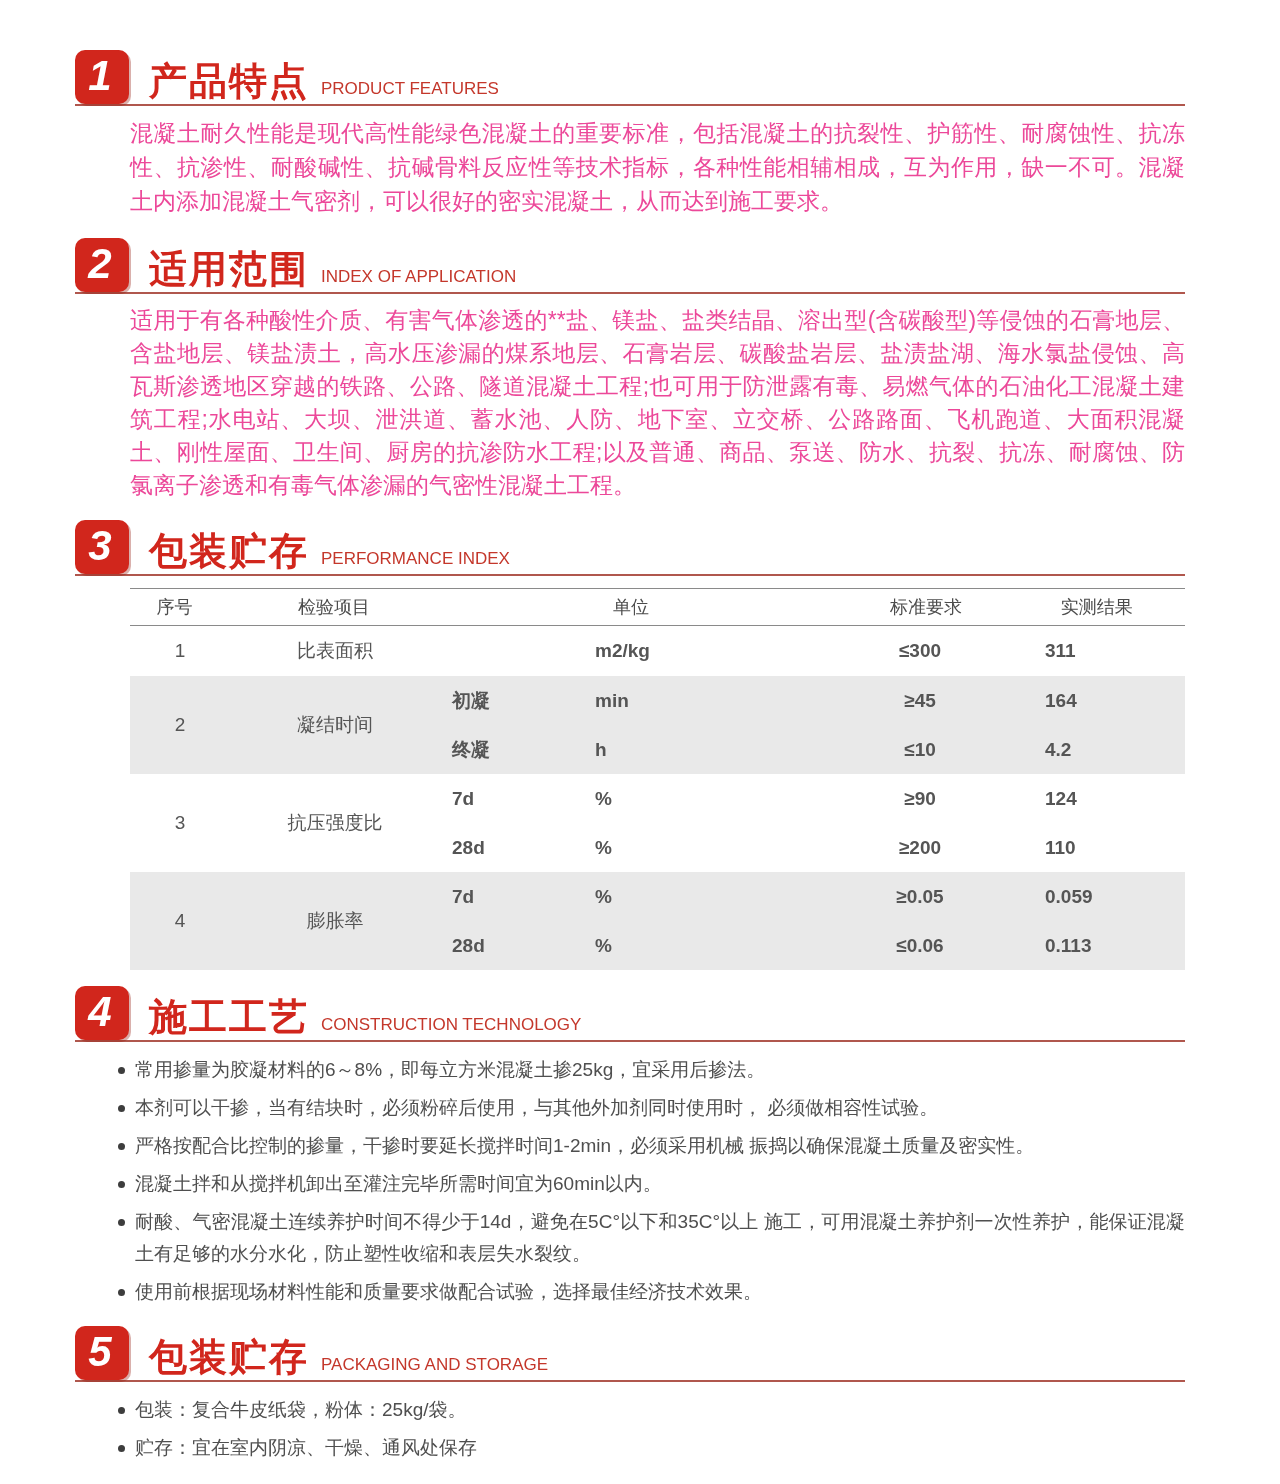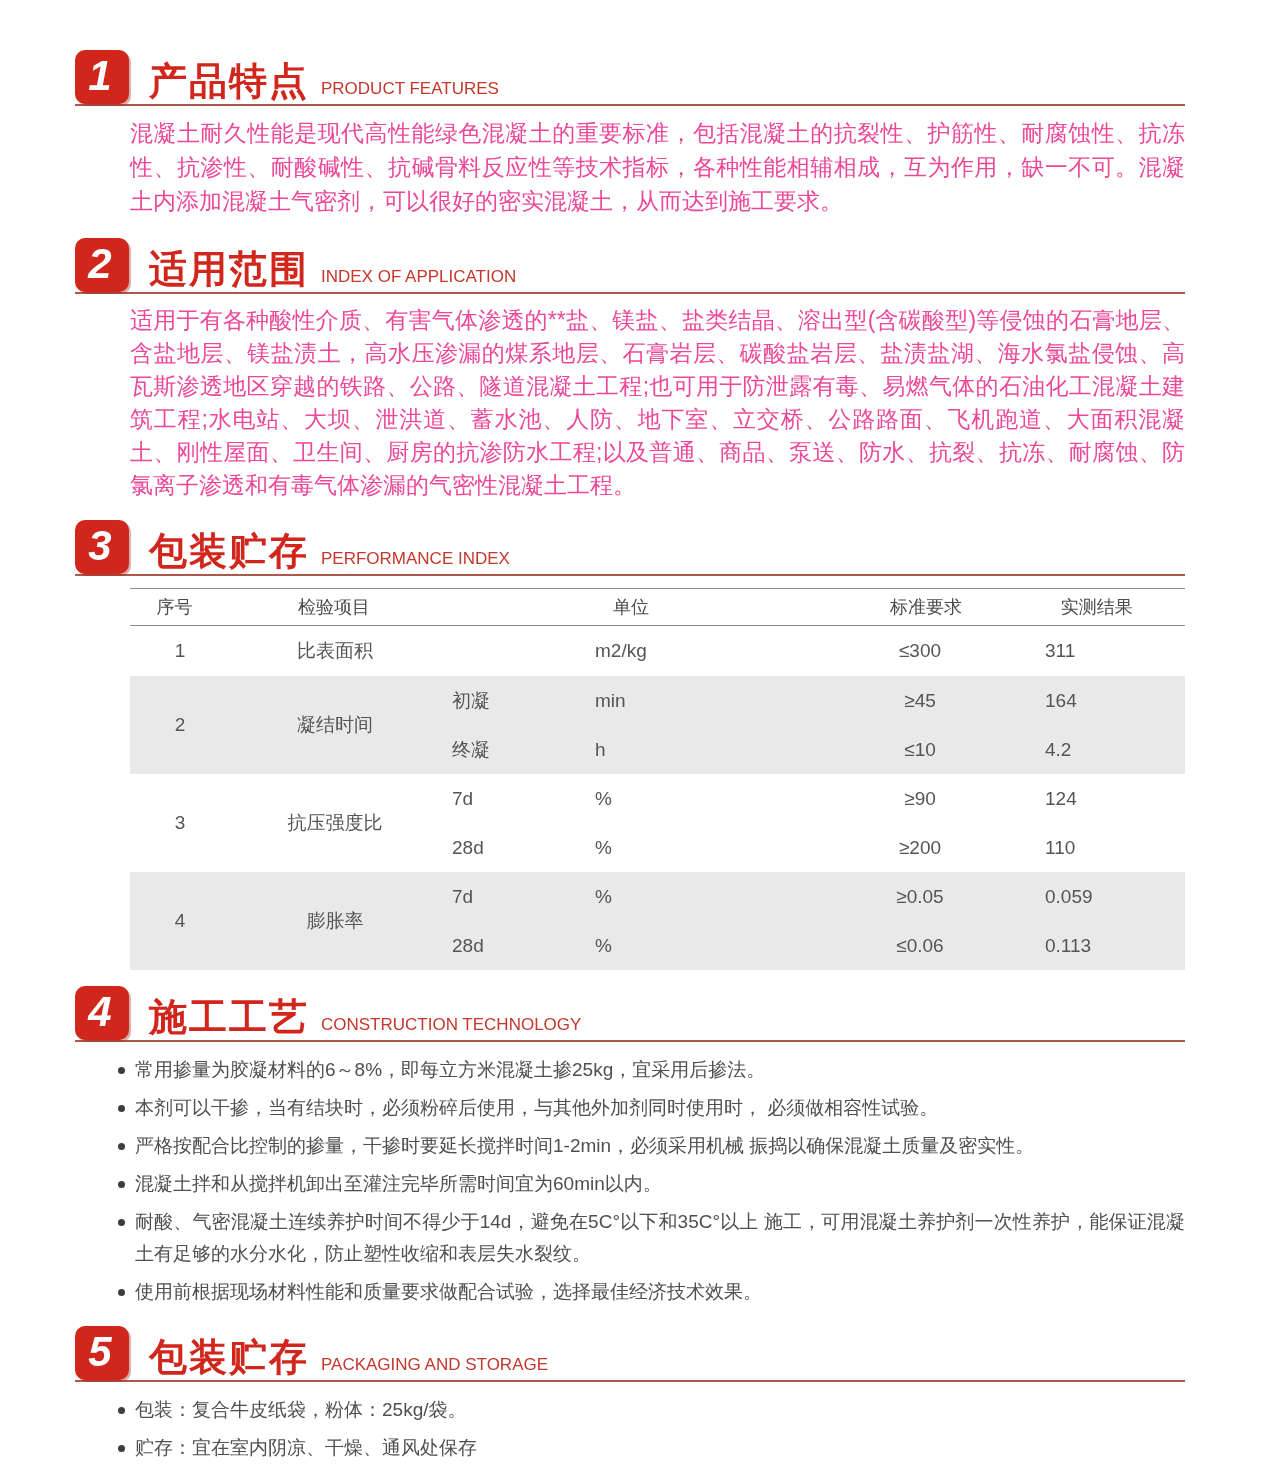--- a/index.html
+++ b/index.html
@@ -32,21 +32,21 @@
   .c-no   { width:100px; text-align:center; }
   .c-item { width:210px; text-align:center; }
   .c-sub  { width:130px; padding-left:12px; }
   .c-unit { width:220px; padding-left:25px; }
   .c-std  { width:240px; padding-left:20px;text-align:center; }
   .c-res  { width:155px; padding-left:15px; }
   .t-row { display:flex; }
   .t-row.gray { background:#e9e9e9; }
   .t-row .c-no, .t-row .c-item { display:flex; align-items:center; justify-content:center; }
   .t-lines { flex:1; display:flex; flex-direction:column; }
-  .t-line { display:flex; align-items:center; height:49px; }
+  .t-line { display:flex; align-items:center; height:49px;font-weight:bold; }
   .t-row.single .t-line { height:50px; }
 
   
   .bullets { margin:12px 95px 0 118px; }
   .bullet-item { display:flex; margin-bottom:6px; }
   .dot { width:7px; height:7px; border-radius:50%; background:#3d3d3d;
          margin:13px 10px 0 0; flex:0 0 auto; }
   .bullet-text { font-size:19px; line-height:32px; color:#4f4f4f; text-align:justify; }
 
   .mt-s1 { margin-top:50px; }

